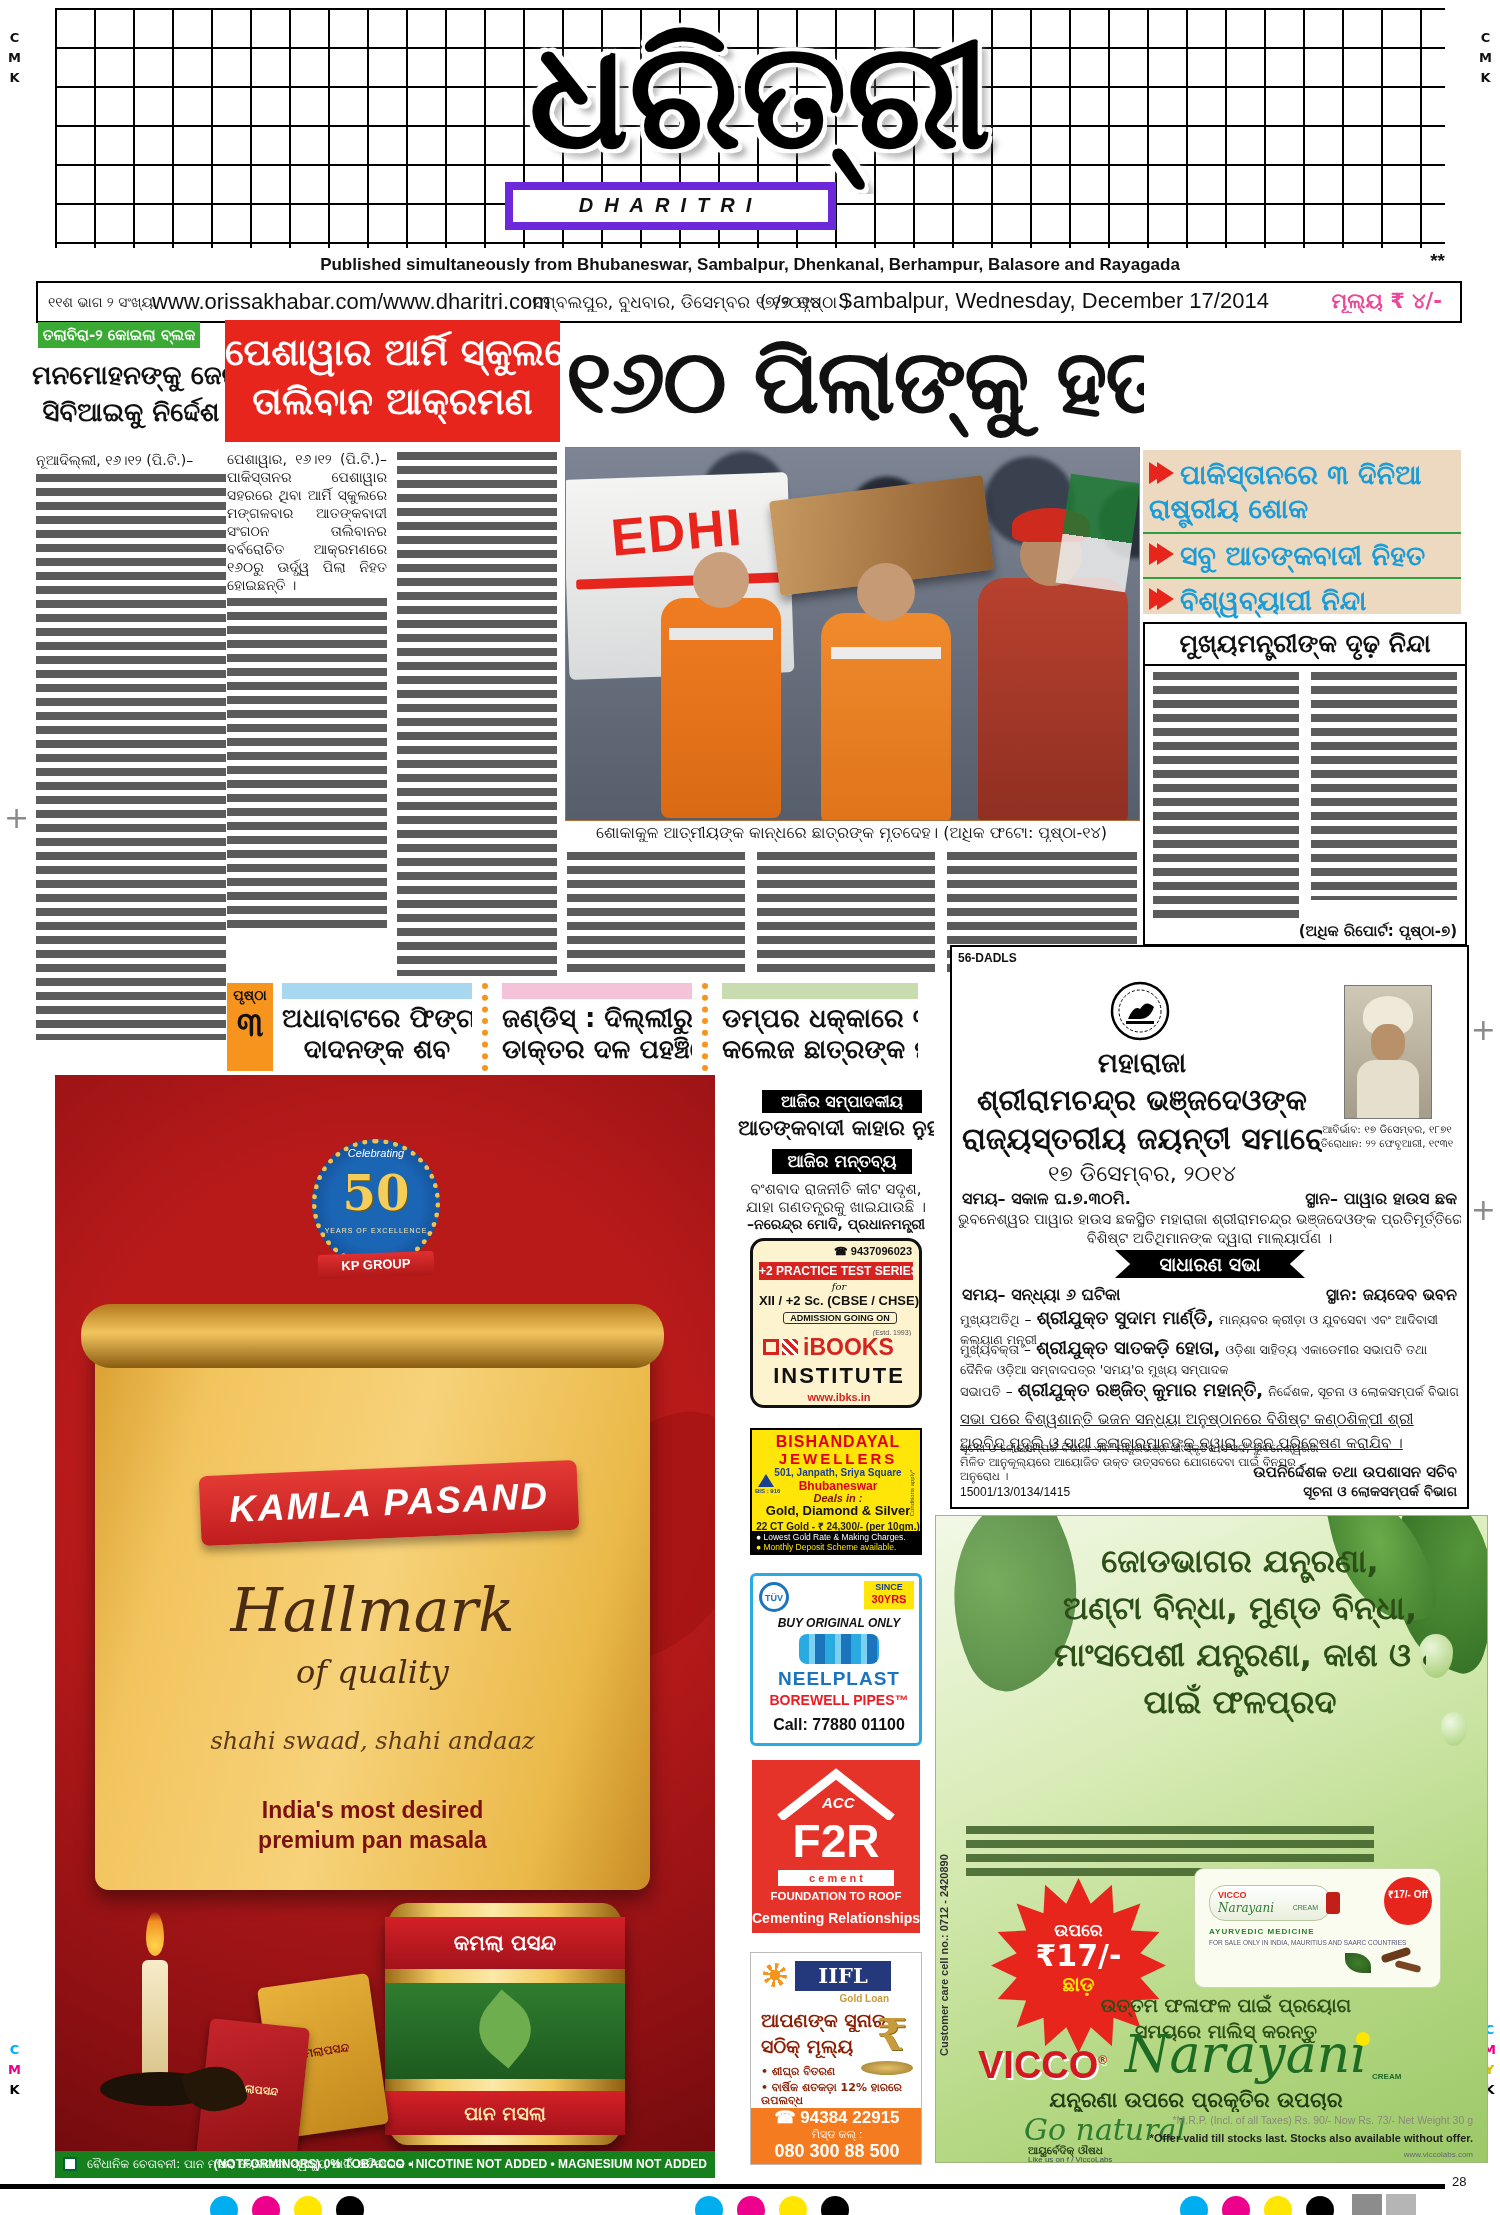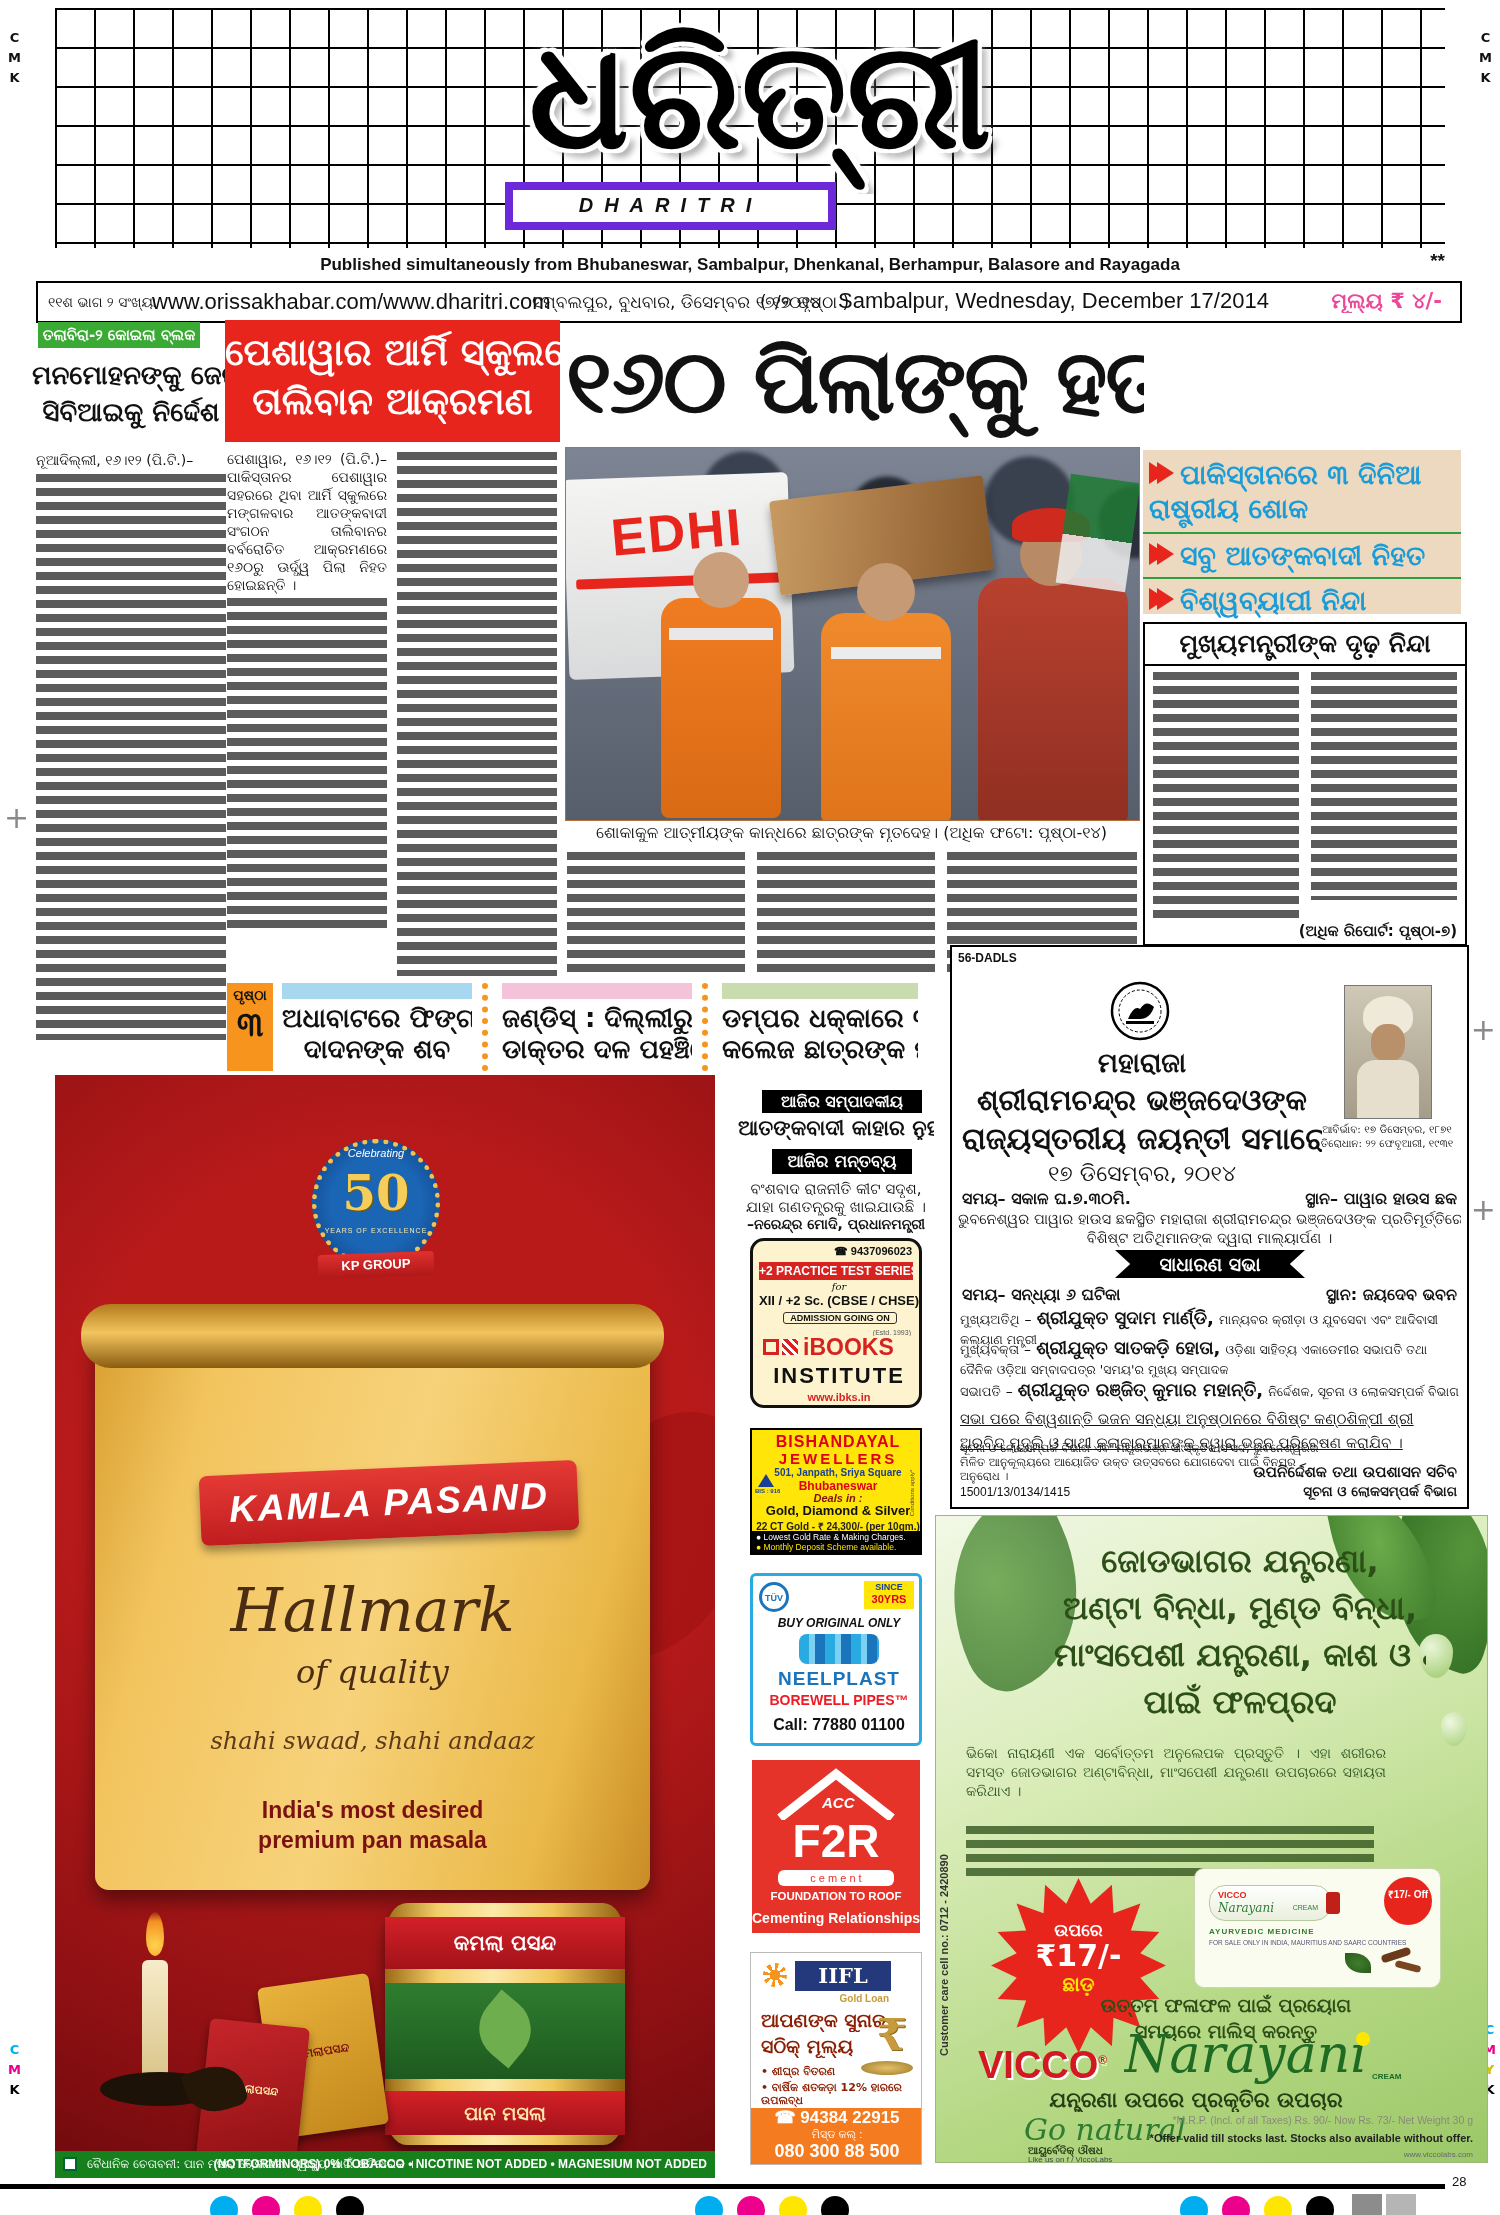--- a/index.html
+++ b/index.html
@@ -277,21 +277,21 @@
     <div class="abs ctr en nowrap" style="left:0;top:116px;width:172px;font-size:14px;font-weight:800;color:#ed1c24;">BOREWELL PIPES™</div>
     <div class="abs ctr en nowrap" style="left:0;top:140px;width:172px;font-size:16px;font-weight:800;">Call: 77880 01100</div>
   </div>
 
   <div class="abs adbox" style="left:752px;top:1760px;width:168px;height:173px;background:#e63329;overflow:hidden;">
     <svg class="abs" style="left:24px;top:8px;" width="120" height="52" viewBox="0 0 120 52">
       <path d="M4 50 L60 6 L116 50" fill="none" stroke="#fff" stroke-width="9"></path>
     </svg>
     <div class="abs en nowrap" style="left:70px;top:34px;font-size:15px;font-weight:800;font-style:italic;color:#fff;">ACC</div>
     <div class="abs ctr en nowrap" style="left:0;top:56px;width:168px;font-size:46px;font-weight:800;color:#fff;line-height:50px;">F2R</div>
-    <div class="abs ctr en nowrap" style="left:26px;top:110px;width:116px;height:16px;background:#fff;color:#e63329;font-size:11px;font-weight:400;line-height:16px;border-radius:6px;">c e m e n t</div>
+    <div class="abs ctr en nowrap" style="left:26px;top:110px;width:116px;height:16px;background:#fff;color:#e63329;font-size:11px;font-weight:700;line-height:16px;">c e m e n t</div>
     <div class="abs ctr en nowrap" style="left:0;top:130px;width:168px;font-size:11.5px;font-weight:800;color:#fff;">FOUNDATION TO ROOF</div>
     <div class="abs ctr en nowrap" style="left:0;top:150px;width:168px;font-size:14px;font-weight:700;color:#fff;">Cementing Relationships</div>
   </div>
 
   <div class="abs adbox" style="left:750px;top:1952px;width:172px;height:213px;background:#fff;border:1px solid #bbb;overflow:hidden;">
     <div class="abs" style="left:12px;top:10px;width:24px;height:24px;background:radial-gradient(#f7941d 30%,transparent 32%),repeating-conic-gradient(#f7941d 0 20deg,#fff 20deg 45deg);border-radius:50%;"></div>
     <div class="abs ctr serif" style="left:44px;top:8px;width:96px;height:30px;background:#24397b;color:#fff;font-size:21px;font-weight:800;line-height:30px;">IIFL</div>
     <div class="abs en nowrap" style="right:32px;top:40px;font-size:10px;font-weight:800;color:#c79a3b;">Gold Loan</div>
     <div class="abs nowrap" style="left:10px;top:56px;font-size:19px;font-weight:800;color:#8a1f04;">ଆପଣଙ୍କ ସୁନାର</div>
     <div class="abs nowrap" style="left:10px;top:82px;font-size:19px;font-weight:800;color:#8a1f04;">ସଠିକ୍ ମୂଲ୍ୟ</div>
@@ -369,21 +369,20 @@
     <div class="abs" style="right:20px;top:196px;width:26px;height:34px;background:radial-gradient(circle at 35% 30%,#eef8e0,#a5cf74);border-radius:50% 50% 50% 50%/40% 40% 60% 60%;"></div>
     <div class="abs" style="left:8px;top:-14px;width:140px;height:180px;background:radial-gradient(ellipse at 40% 40%,#5a9a3e,#336d25);border-radius:80% 20% 75% 25%;transform:rotate(-24deg);opacity:.8;"></div>
 
     <div class="abs ctr" style="left:118px;top:22px;width:372px;">
       <div class="nowrap" style="font-size:32px;font-weight:800;color:#2c4f18;line-height:47px;">ଜୋଡଭାଗର ଯନ୍ତ୍ରଣା,</div>
       <div class="nowrap" style="font-size:32px;font-weight:800;color:#2c4f18;line-height:47px;">ଅଣ୍ଟା ବିନ୍ଧା, ମୁଣ୍ଡ ବିନ୍ଧା,</div>
       <div class="nowrap" style="font-size:32px;font-weight:800;color:#2c4f18;line-height:47px;">ମାଂସପେଶୀ ଯନ୍ତ୍ରଣା, କାଶ ଓ ଥଣ୍ଡା</div>
       <div class="nowrap" style="font-size:32px;font-weight:800;color:#2c4f18;line-height:47px;">ପାଇଁ ଫଳପ୍ରଦ</div>
     </div>
 
-    <div class="abs" style="left:30px;top:228px;width:420px;font-size:14px;line-height:19px;color:#2e5523;text-align:justify;">ଭିକୋ ନାରାୟଣୀ ଏକ ସର୍ବୋତ୍ତମ ଅନୁଲେପକ ପ୍ରସ୍ତୁତି । ଏହା ଶରୀରର ସମସ୍ତ ଜୋଡଭାଗର ଅଣ୍ଟାବିନ୍ଧା, ମାଂସପେଶୀ ଯନ୍ତ୍ରଣା ଉପଚାରରେ ସହାୟତା କରିଥାଏ ।</div>
     <div class="abs simg" style="left:30px;top:310px;width:408px;height:50px;"></div>
 
     <div class="abs star16 ctr" style="left:55px;top:362px;width:175px;height:175px;background:#e8251d;">
       <div style="margin-top:42px;font-size:17px;font-weight:800;color:#fff;">ଉପରେ</div>
       <div style="font-size:30px;font-weight:800;color:#fff;line-height:32px;">₹17/-</div>
       <div style="font-size:20px;font-weight:800;color:#ffe600;line-height:24px;">ଛାଡ଼</div>
     </div>
 
     <div class="abs" style="left:258px;top:352px;width:245px;height:118px;background:#fbfcf0;border:1px solid #c9d6ae;border-radius:10px;">
       <div class="abs ctr en" style="right:8px;top:8px;width:48px;height:48px;border-radius:50%;background:#e8251d;color:#fff;font-size:10px;font-weight:800;line-height:13px;padding-top:11px;box-sizing:border-box;">₹17/- Off</div>

